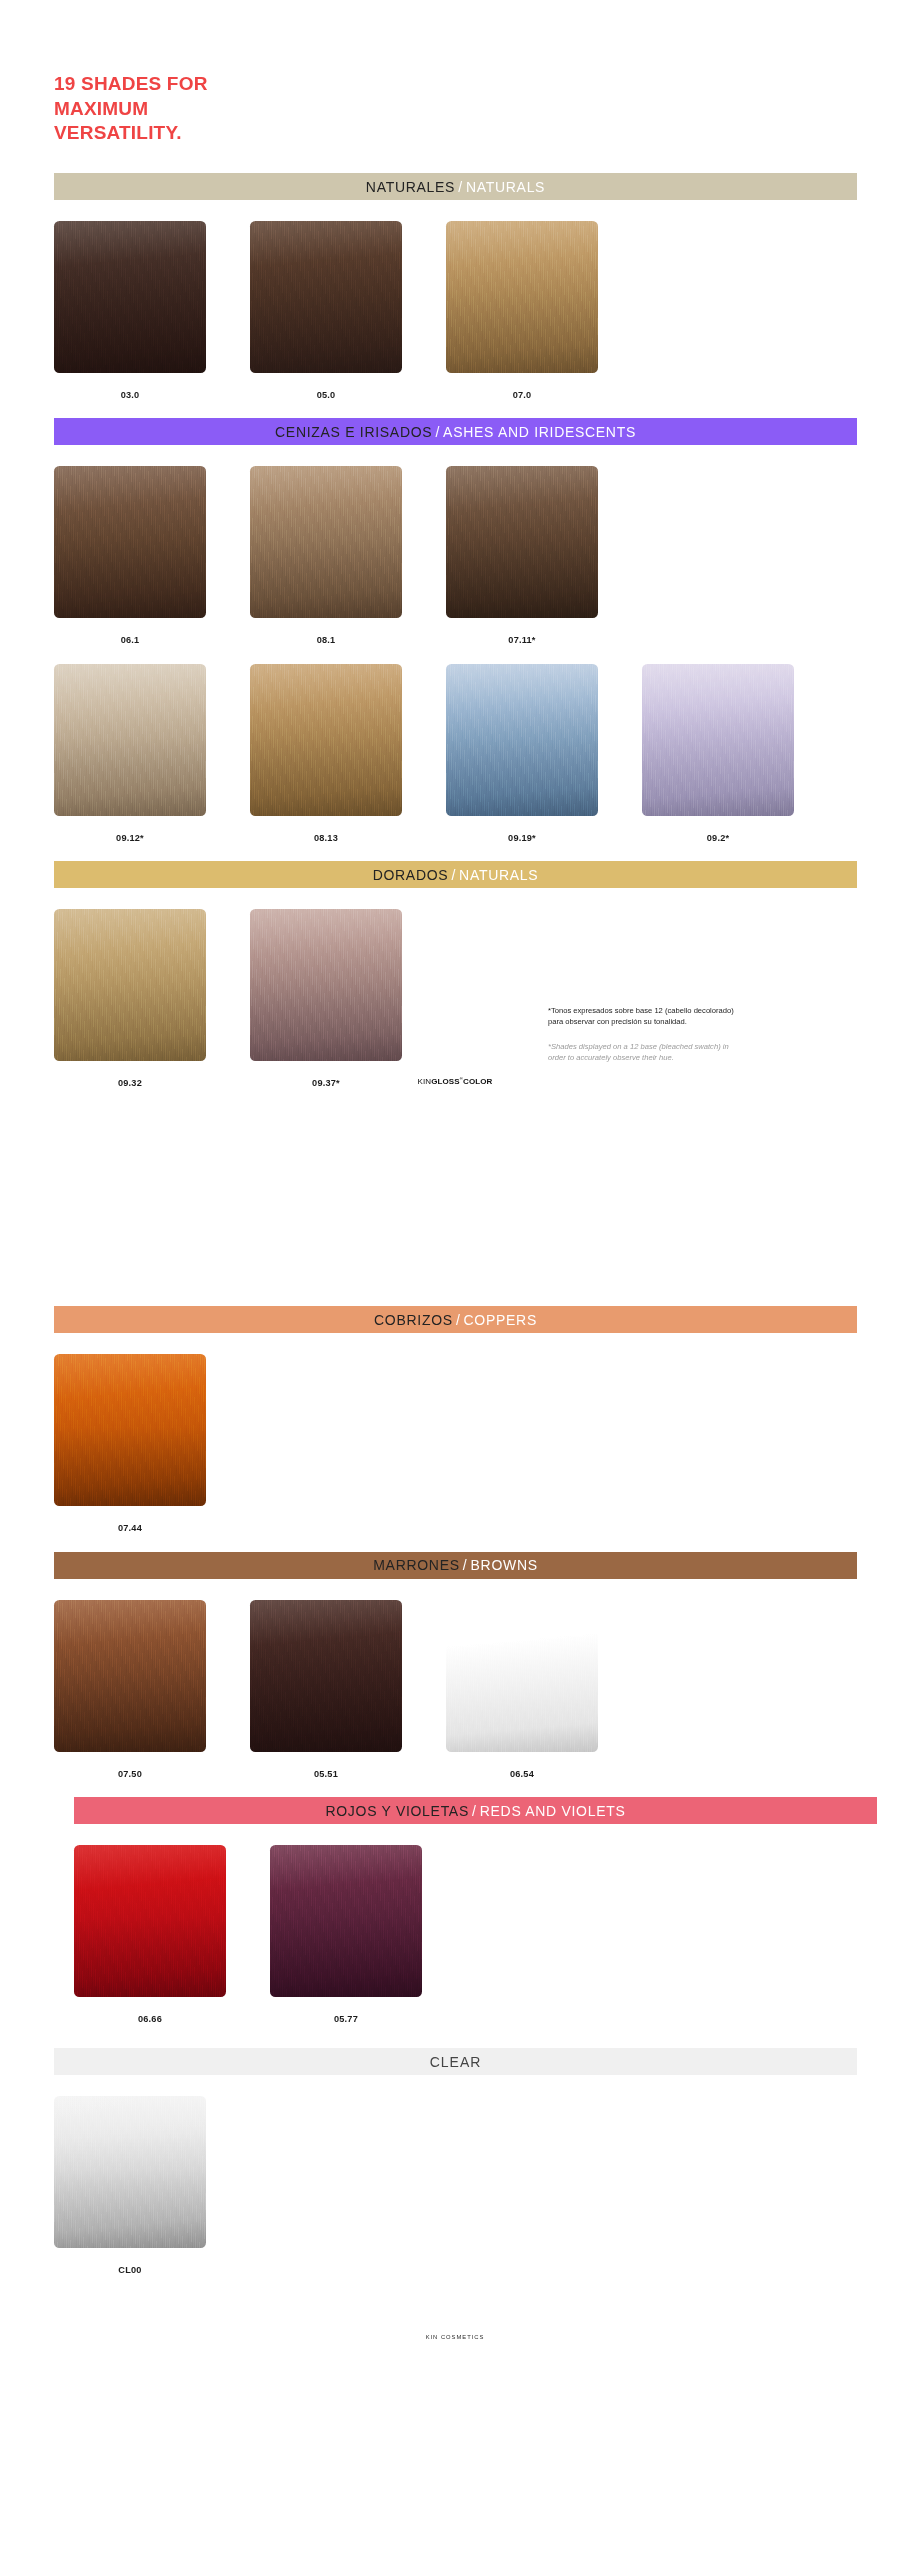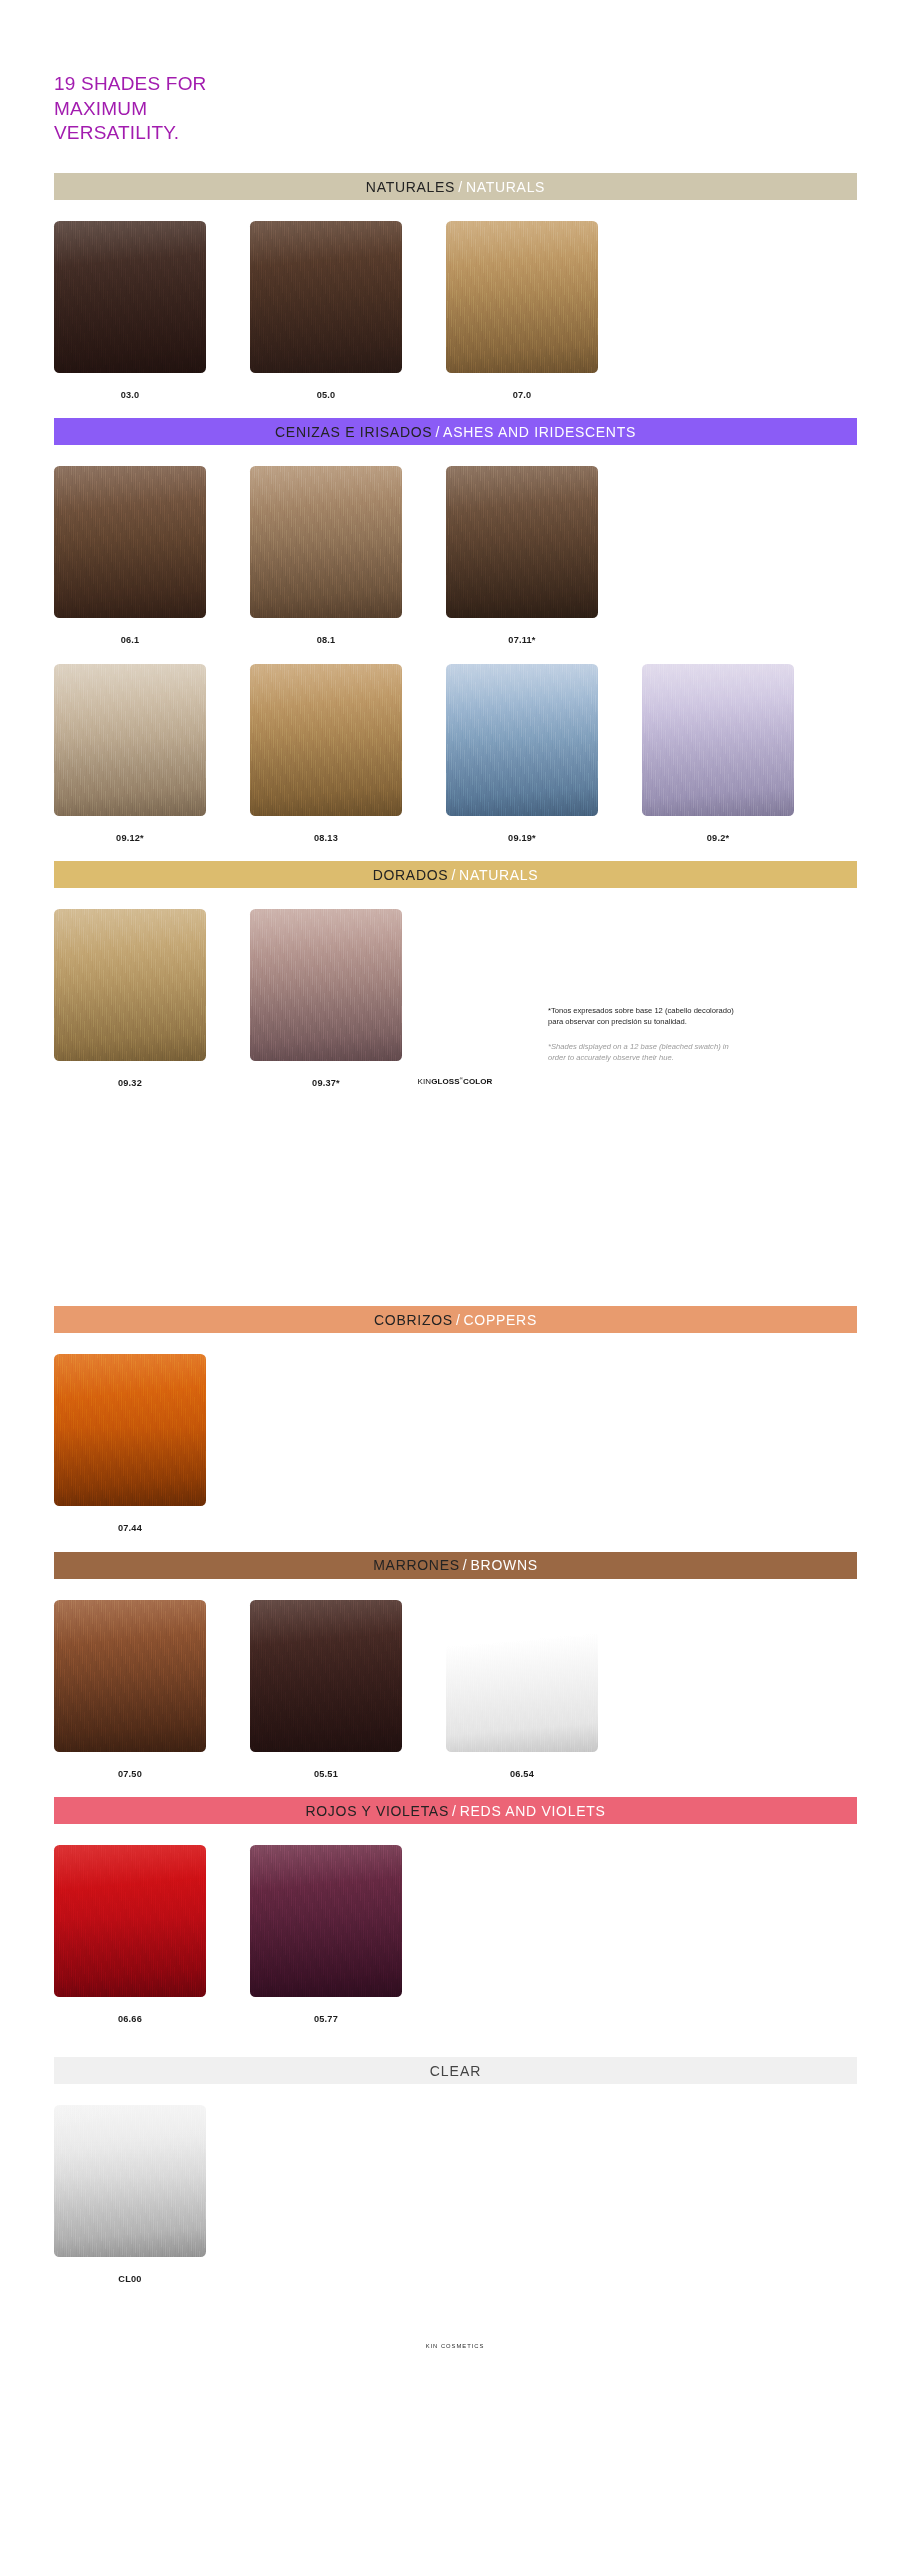--- a/index.html
+++ b/index.html
@@ -27,22 +27,22 @@
   .headline {
     font-size: 19px;
     line-height: 1.30;
     font-weight: 700;
     letter-spacing: 0.1px;
     text-transform: uppercase;
     white-space: pre-line;
     color: #1c1c1c;
   }
   .headline.en {
-    color: #a21caf;
-    font-weight: 400;
+    color: #ef4444;
+    font-weight: 700;
     letter-spacing: 0.2px;
   }
   
   .band {
     height: 27px;
     margin: 0 54px 0 54px;
     width: 803px;
     display: flex;
     align-items: center;
     justify-content: center;
@@ -259,38 +259,38 @@
           <div class="cell">
             <div class="swatch" style="background: linear-gradient(rgb(75, 44, 37) 0%, rgb(58, 31, 27) 48%, rgb(41, 20, 19) 100%);"></div>
             <div class="shade-label">05.51</div>
           </div>
           <div class="cell">
             <div class="swatch"></div>
             <div class="shade-label">06.54</div>
           </div>
         </div>
       </div>
-      <div style="margin-top: 18.4px;">
+      <div style="margin-top: 18.4px; padding-left: 20px;">
         <div class="band" style="background: rgb(236, 100, 118);">
           <span class="es">ROJOS Y VIOLETAS</span>
           <span class="sep">/</span>
           <span class="en">REDS AND VIOLETS</span>
         </div>
         <div class="row" style="margin-top: 21px;">
           <div class="cell">
             <div class="swatch" style="background: linear-gradient(rgb(214, 13, 15) 0%, rgb(196, 10, 18) 48%, rgb(142, 6, 16) 100%);"></div>
             <div class="shade-label">06.66</div>
           </div>
           <div class="cell">
             <div class="swatch" style="background: linear-gradient(rgb(109, 42, 68) 0%, rgb(90, 32, 58) 48%, rgb(61, 17, 40) 100%);"></div>
             <div class="shade-label">05.77</div>
           </div>
         </div>
       </div>
-      <div style="margin-top: 33px;">
+      <div style="margin-top: 24px;">
         <div class="band clear-band" style="background: rgb(240, 240, 240);">
           <span class="es">CLEAR</span>
         </div>
         <div class="row" style="margin-top: 21px;">
           <div class="cell">
             <div class="swatch" style="background: linear-gradient(rgb(244, 244, 244) 0%, rgb(226, 226, 226) 48%, rgb(189, 189, 189) 100%);"></div>
             <div class="shade-label">CL00</div>
           </div>
         </div>
       </div>

